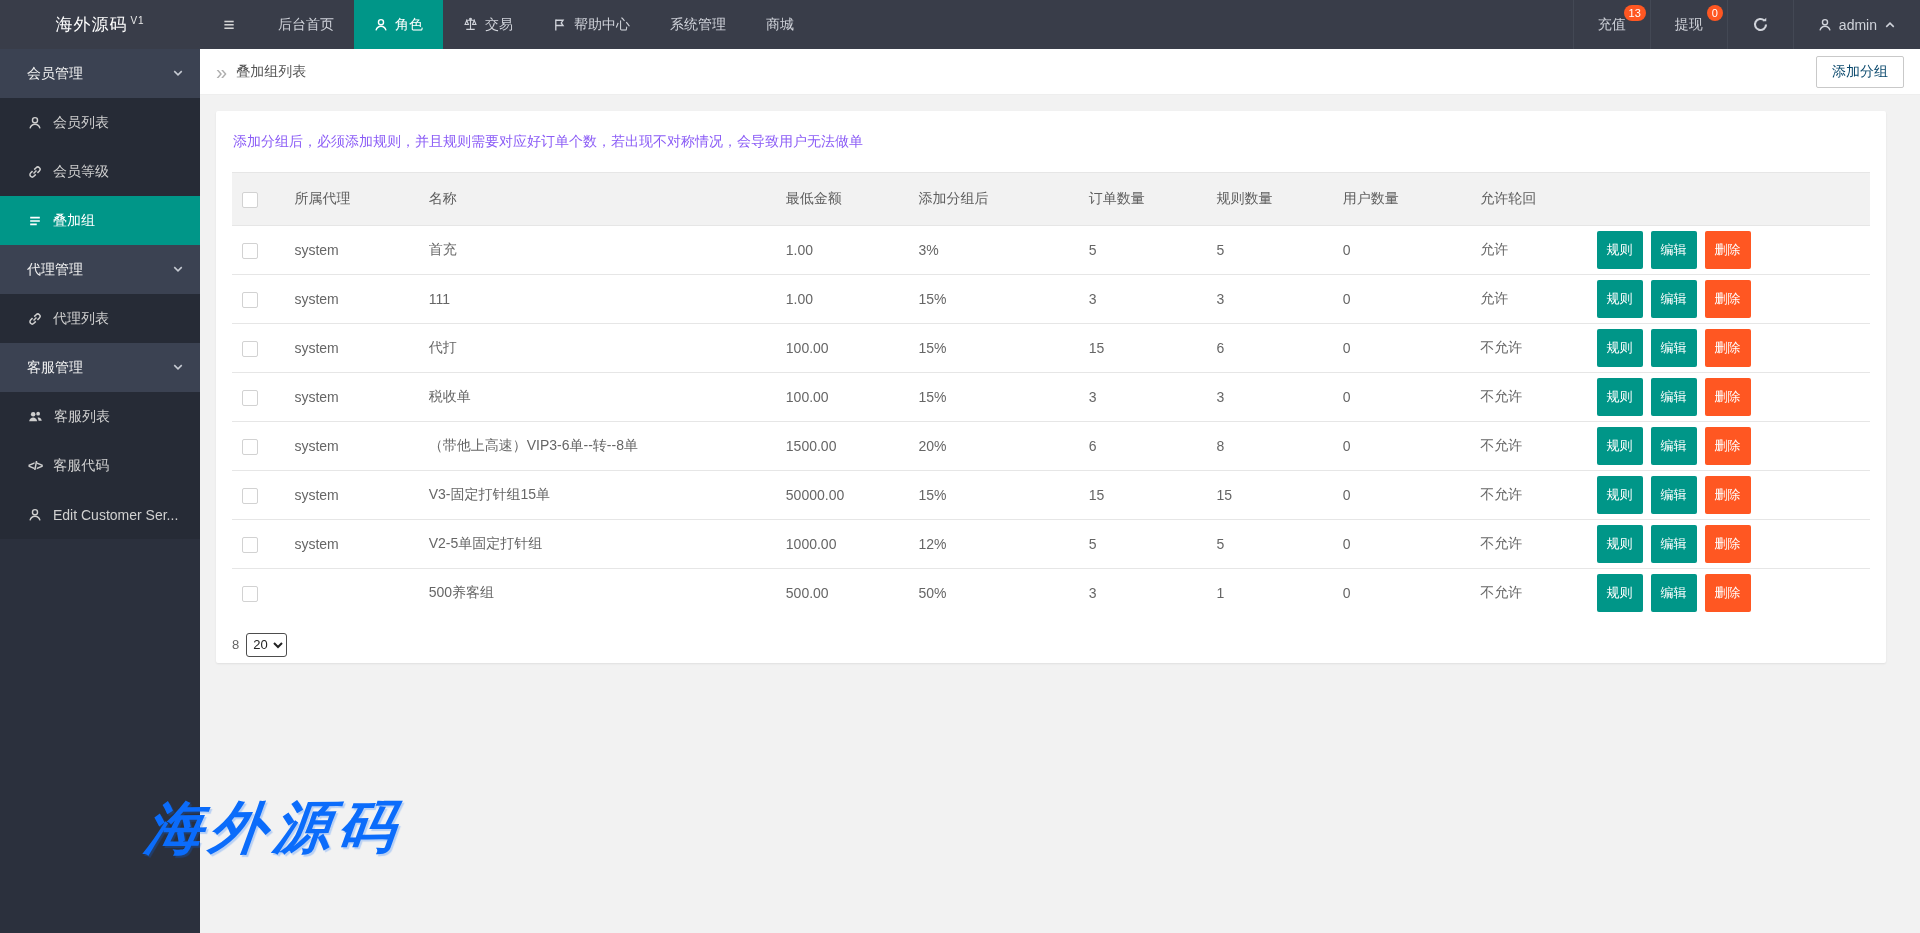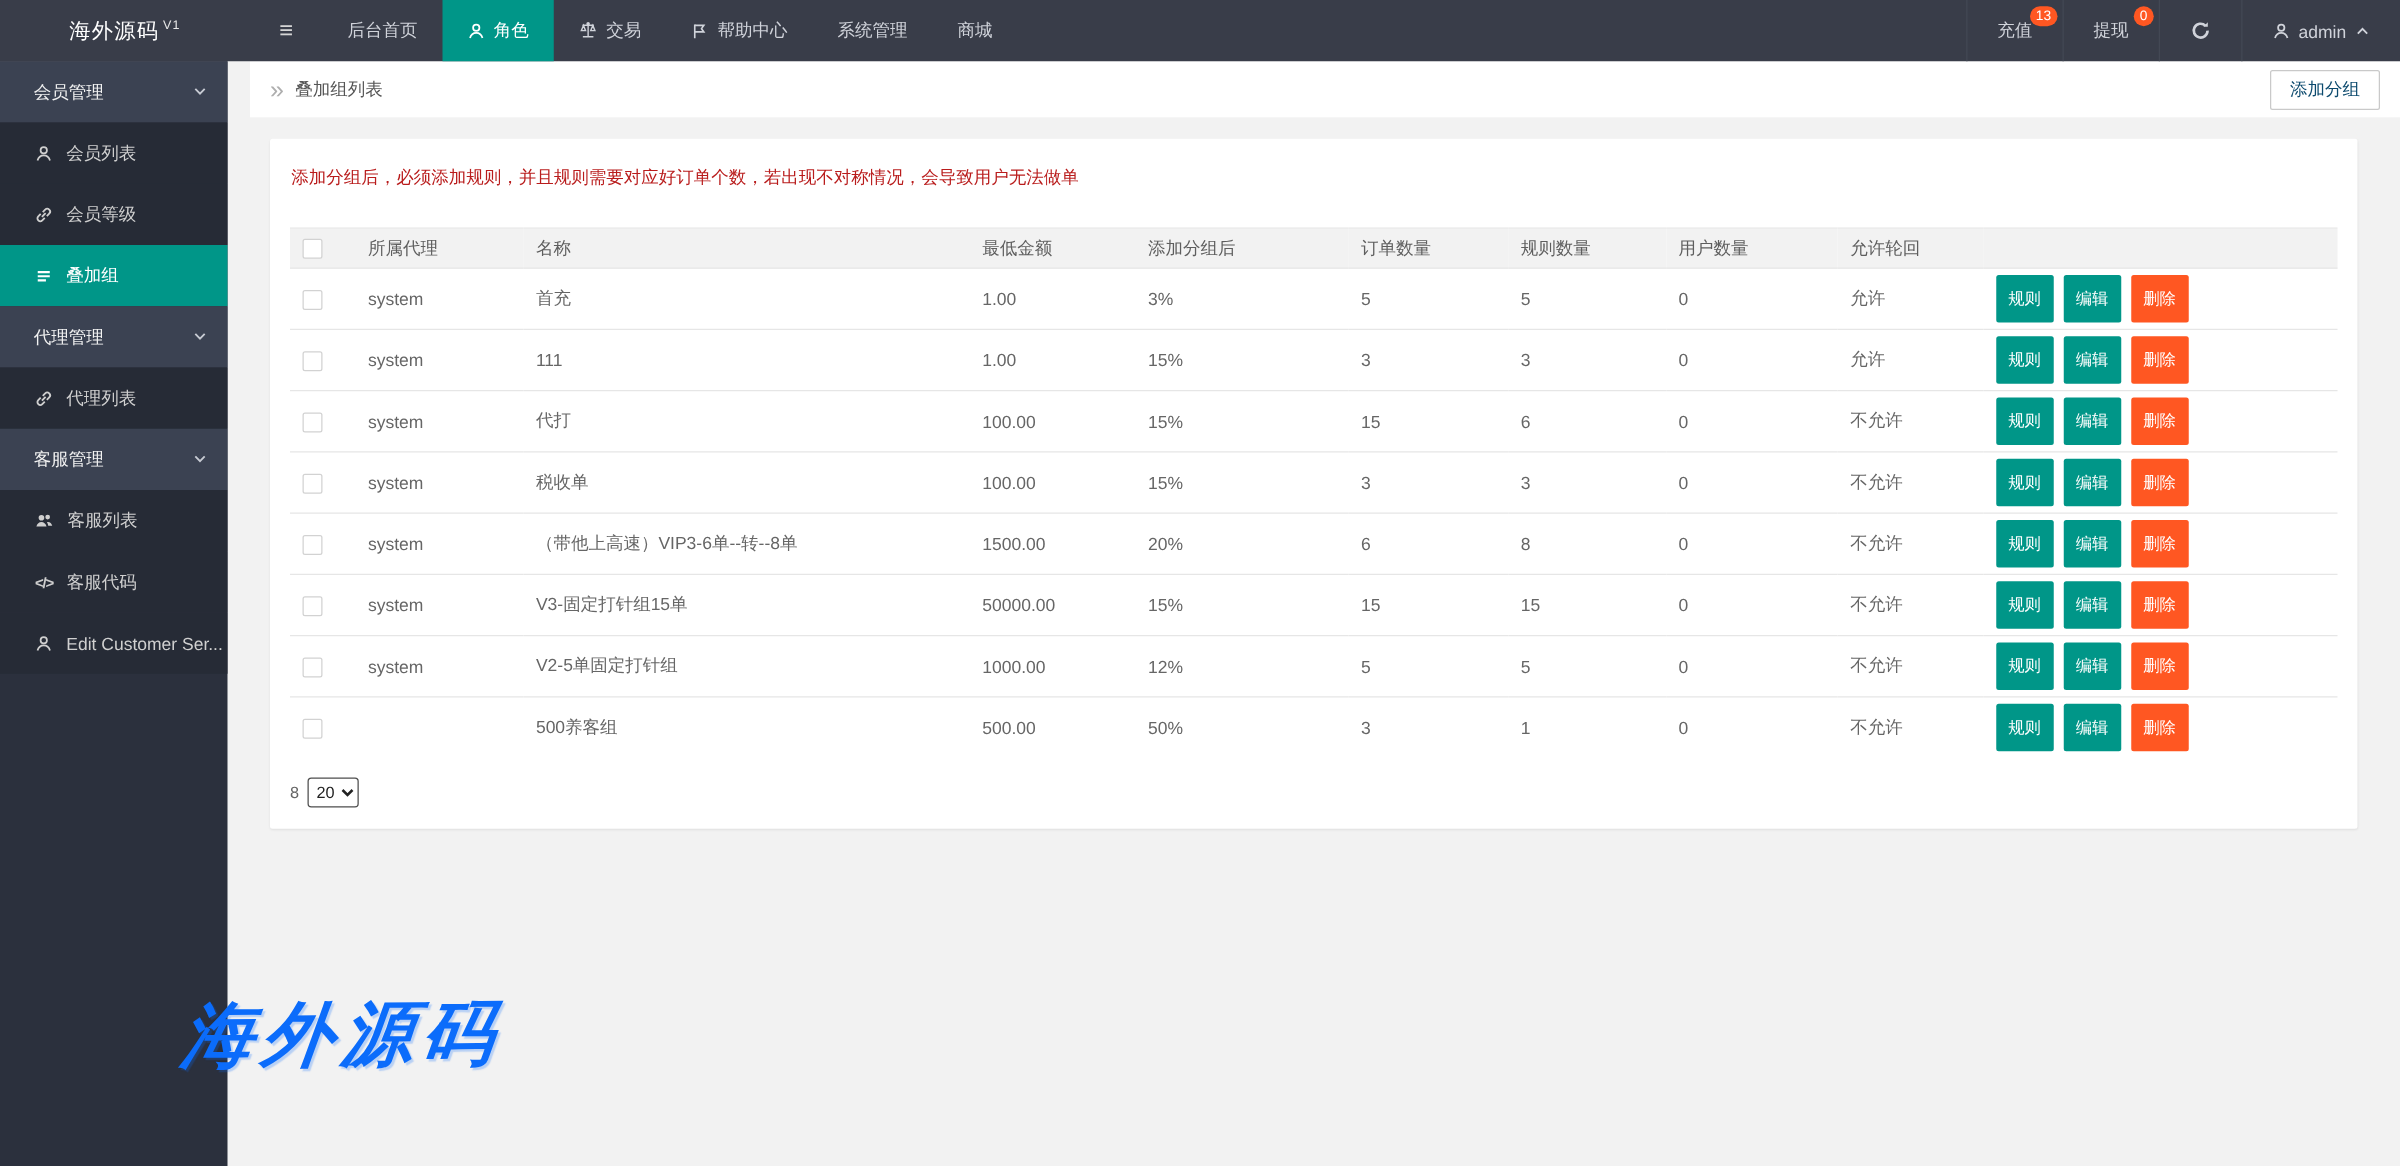--- a/index.html
+++ b/index.html
@@ -37,21 +37,21 @@
   .nav-right { margin-left:auto; display:flex; align-items:stretch; }
   .nav-right .nav-item { position:relative; border-left:1px solid #434854; padding:0 24px; }
   .badge {
     position:absolute; top:5px; right:4px; background:#ff5722; color:#fff;
     font-size:11px; line-height:16px; min-width:16px; text-align:center;
     padding:0 5px; border-radius:9px;
   }
 
   
   .sidebar {
-    position:absolute; top:49px; left:0; bottom:0; width:182px;
+    position:absolute; top:49px; left:0; bottom:0; width:200px;
     background:#32374a; z-index:20; background:#2b303d;
   }
   .side-row {
     height:49px; display:flex; align-items:center; font-size:14px;
     cursor:pointer; position:relative;
   }
   .side-group { background:#3b4252; color:#f2f2f2; padding-left:27px; }
   .side-group .chev { position:absolute; right:16px; top:18px; color:#c7cbd3; }
   .side-item { background:#262b36; color:#d0d0d0; padding-left:28px; gap:11px; }
   .side-item .icon { color:#cfcfcf; }
@@ -71,25 +71,25 @@
   .add-btn {
     margin-left:auto; background:#fff; border:1px solid #c9c9c9; border-radius:2px;
     padding:0 15px; height:32px; font-size:14px; color:#0c4a6e; cursor:pointer;
     font-family:"Liberation Sans",sans-serif;
   }
   .content { padding:16px 34px 0 16px; }
   .card {
     background:#fff; border-radius:2px; height:552px; padding:16px;
     box-shadow:0 1px 2px rgba(0,0,0,.08);
   }
-  .hint { color:#b91c1c; font-size:14px; margin:6px 0 31px 1px; }
+  .hint { color:#8b5cf6; font-size:14px; margin:6px 0 21px 1px; }
 
   table { width:100%; border-collapse:collapse; table-layout:fixed; font-size:14px; color:#666; }
   thead th {
-    background:#f2f2f2; font-weight:400; text-align:left; height:32px;
+    background:#f2f2f2; font-weight:400; text-align:left; height:53px;
     padding:0 10px; color:#5e5e5e; border-top:1px solid #e6e6e6;
   }
   tbody td { height:49px; padding:0 10px; border-top:1px solid #e6e6e6; overflow:hidden; white-space:nowrap; text-overflow:ellipsis; }
   .cb {
     width:16px; height:16px; border:1px solid #d2d2d2; border-radius:2px;
     display:inline-block; background:#fff; vertical-align:middle; cursor:pointer;
   }
   .btn {
     display:inline-block; border:none; border-radius:2px; color:#fff;
     height:38px; line-height:26px; padding:0 10px; font-size:13px;

